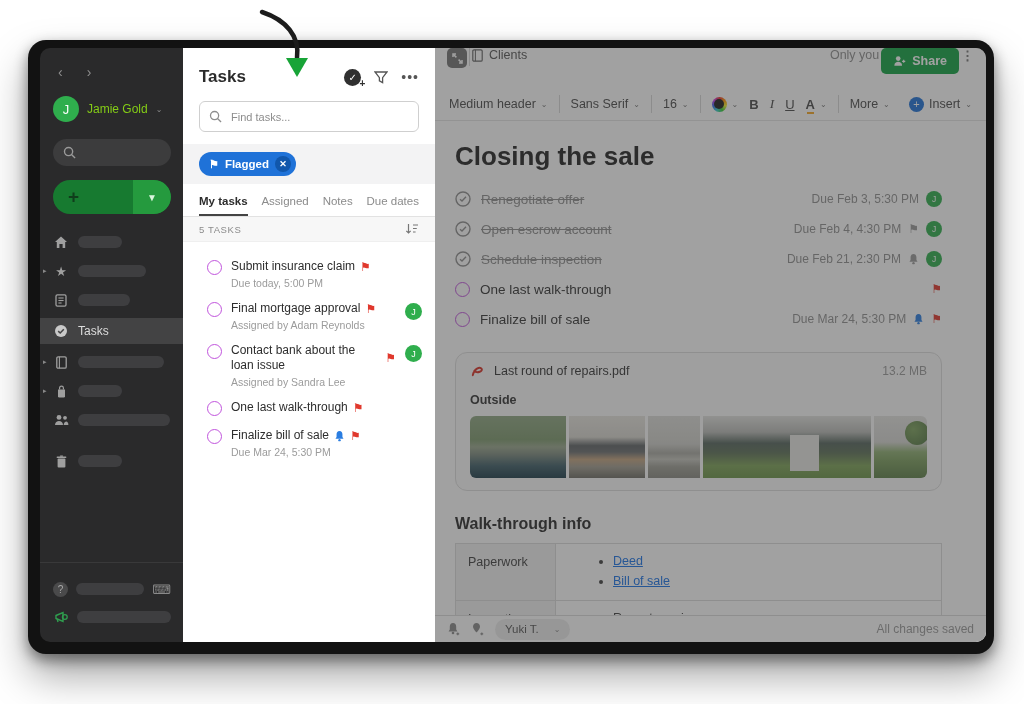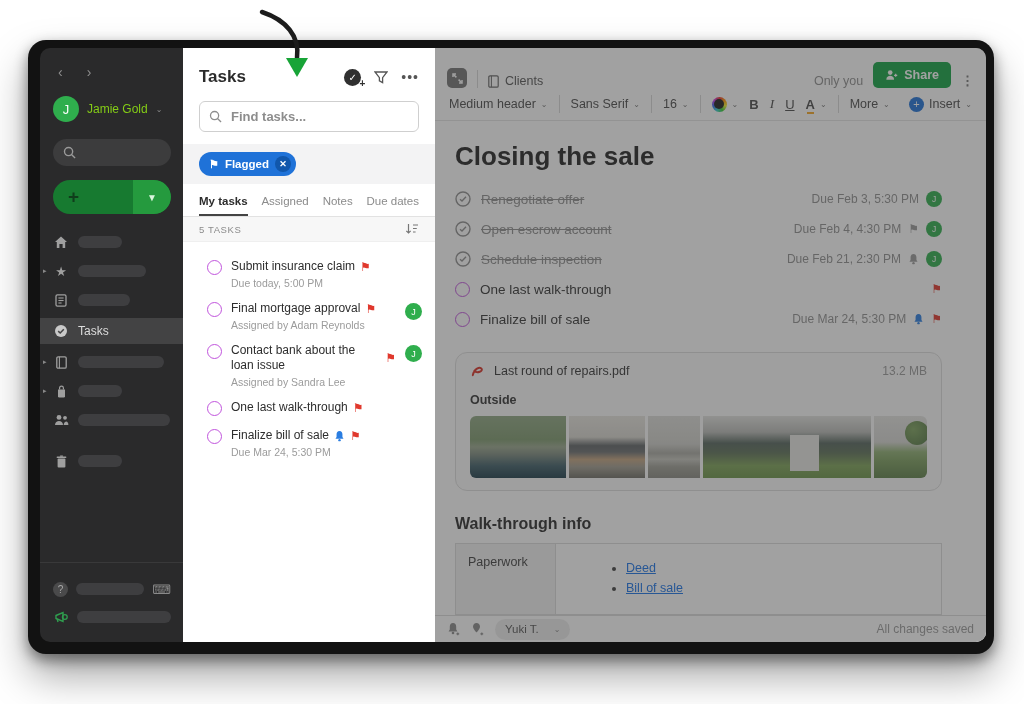--- a/index.html
+++ b/index.html
@@ -42,22 +42,22 @@
   .panel{width:252px;background:#fff;flex:none;display:flex;flex-direction:column;}
   .tp-header{display:flex;align-items:center;padding:19px 16px 4px;}
   .tp-title{font-size:17px;font-weight:700;color:#2b2b2b;}
   .tp-icons{margin-left:auto;display:flex;gap:13px;align-items:center;color:#555;}
   .addtask{width:17px;height:17px;border-radius:50%;background:#303030;color:#fff;font-size:10px;
     display:flex;align-items:center;justify-content:center;position:relative;}
   .addtask::after{content:"+";position:absolute;right:-4px;bottom:-3px;color:#303030;font-size:10px;font-weight:700;}
   .dots-h{font-size:14px;letter-spacing:1px;color:#555;}
   .tp-search{margin:10px 16px 0;height:31px;border:1px solid #cfcfcf;border-radius:6px;display:flex;
     align-items:center;gap:7px;padding:0 9px;}
-  .tp-search input{border:none;outline:none;flex:1;font-size:13px;color:#ec4899;
-    font-family:"Liberation Sans",sans-serif;background:transparent;font-weight:bold;}
+  .tp-search input{border:none;outline:none;flex:1;font-size:11px;color:#ec4899;
+    font-family:"Liberation Sans",sans-serif;background:transparent;}
   .tp-search input::placeholder{color:#8d8d8d;}
   .chip-row{margin-top:12px;background:#f3f3f4;padding:8px 16px;}
   .chip{display:inline-flex;align-items:center;gap:6px;background:#1f72d8;color:#fff;font-size:11.5px;
     height:24px;border-radius:13px;padding:0 5px 0 10px;font-weight:600;}
   .chip-flag{font-size:11px;}
   .chip-close{width:16px;height:16px;border-radius:50%;background:#1157ac;display:flex;
     align-items:center;justify-content:center;font-size:9px;}
   .tabs{display:flex;justify-content:space-between;padding:0 16px;border-bottom:1px solid #e2e2e2;margin-top:1px;}
   .tab{padding:10px 0 7px;font-size:11.5px;color:#8b8b8b;border-bottom:2px solid transparent;}
   .tab.active{color:#2d2d2d;font-weight:700;border-bottom-color:#444;}
@@ -71,21 +71,21 @@
   .t-title{font-size:12px;color:#2d2d2d;display:flex;align-items:center;gap:5px;line-height:1.25;}
   .t-sub{font-size:10.5px;color:#9b9b9b;margin-top:3px;}
   .flag{color:#e0382d;font-size:12px;line-height:1;}
   .flag.gray{color:#9a9a9a;}
   .t-avatar{width:17px;height:17px;border-radius:50%;background:#2fae4d;color:#fff;font-size:9px;
     display:flex;align-items:center;justify-content:center;flex:none;margin-top:2px;}
 
   
   .editor{flex:1;background:#fff;position:relative;display:flex;flex-direction:column;overflow:hidden;}
   .overlay{position:absolute;inset:0;background:rgba(55,55,55,.47);z-index:6;pointer-events:none;}
-  .e-topbar{height:40px;display:flex;align-items:flex-end;padding:0 12px;gap:10px;flex:none;}
+  .e-topbar{height:40px;display:flex;align-items:flex-start;padding:0 12px;gap:2px;flex:none;}
   .exp-ico{width:20px;height:20px;border-radius:5px;background:#737373;display:flex;align-items:center;
     justify-content:center;flex:none;}
   .vdiv{width:1px;height:18px;background:#d8d8d8;}
   .nb-label{font-size:12.5px;color:#555;display:flex;align-items:center;gap:6px;}
   .only-you{margin-left:auto;font-size:12.5px;color:#8f8f8f;}
   .share-btn{height:26px;background:#12a342;border-radius:5px;color:#fff;font-size:12.5px;font-weight:700;
     display:flex;align-items:center;gap:6px;padding:0 12px;}
   .dots-v{color:#777;font-size:13px;font-weight:700;}
   .e-toolbar{height:33px;display:flex;align-items:center;padding:0 14px;gap:11px;font-size:12.5px;
     color:#4a4a4a;border-bottom:1px solid #e4e4e4;flex:none;}
@@ -125,21 +125,21 @@
   .ph5{width:90px;background:linear-gradient(180deg,#e3e3e0 0%,#d6d6d2 42%,#8faf72 58%,#7c9e5e 72%,#5d7f48 100%);}
   .topiary{position:absolute;left:34%;top:8%;width:24px;height:24px;border-radius:50%;
     background:radial-gradient(circle at 35% 35%,#7ea35e,#4f7240);}
   .wt-heading{font-size:16px;font-weight:700;color:#2b2b2b;margin-top:24px;}
   .wt-table{margin-top:10px;border:1px solid #dcdcdc;}
   .wt-row{display:flex;border-bottom:1px solid #dcdcdc;gap:29px;}
   .wt-row:last-child{border-bottom:none;}
   .wt-th{width:100px;background:#f1f1f1;padding:9px 12px;font-size:12.5px;color:#3f3f3f;
     border-right:1px solid #dcdcdc;flex:none;line-height:1.5;}
   .wt-td{flex:1;padding:4px 12px 6px;}
-  .wt-td ul{margin:13px;padding-left:16px;}
+  .wt-td ul{margin:0;padding-left:16px;}
   .wt-td li{font-size:12.5px;color:#3f3f3f;margin:6px 0;}
   .lnk{color:#1a73e8;text-decoration:underline;}
   .e-footer{height:27px;border-top:1px solid #dcdcdc;background:#fff;display:flex;align-items:center;
     padding:0 12px;gap:11px;flex:none;z-index:2;}
   .pill-user{background:#ededed;border-radius:13px;height:21px;display:flex;align-items:center;gap:15px;
     padding:0 10px;font-size:11.5px;color:#555;}
   .status{margin-left:auto;font-size:12px;color:#9a9a9a;}
   .arrow-svg{position:absolute;left:240px;top:2px;z-index:30;}
   svg{display:block;}
 </style>

